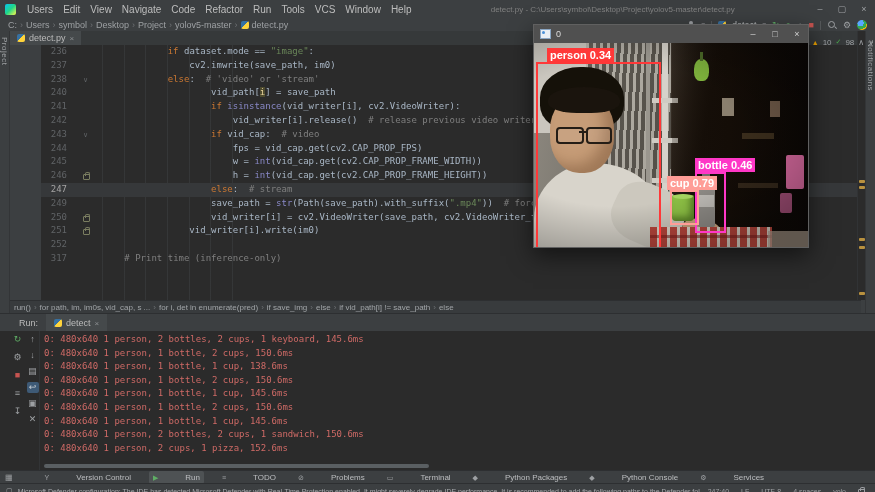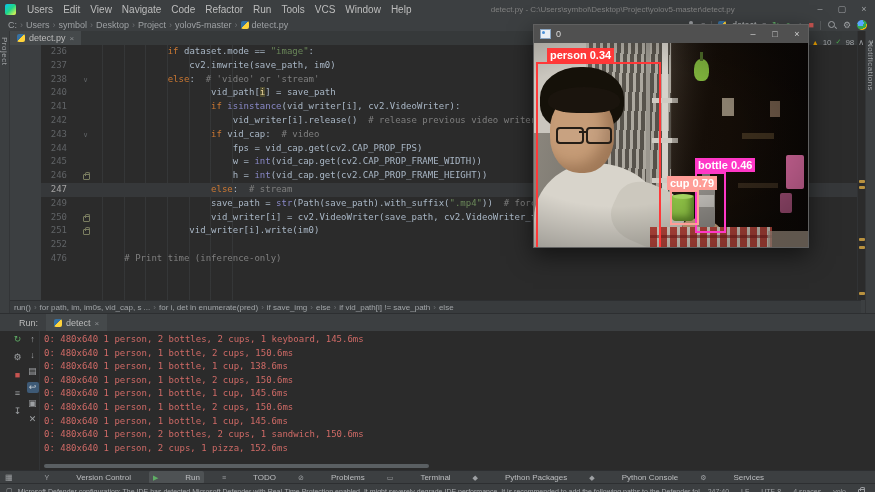--- a/index.html
+++ b/index.html
@@ -275,21 +275,21 @@
       <div class="line">
         <span class="num">251</span>
         <span class="gicon lock"></span>
         <span class="code"><span class="tk-pl">                    vid_writer[i].write(im0)</span></span>
       </div>
       <div class="line">
         <span class="num">252</span>
         <span class="code"></span>
       </div>
       <div class="line">
-        <span class="num">476</span>
+        <span class="num">317</span>
         <span class="code"><span class="tk-pl">        </span><span class="tk-cm"># Print time (inference-only)</span></span>
       </div>
     </div>
 </div>
 
 <div id="scrollcol" class="abs">
     <div class="scrollmark" style="top: 149px;"></div>
     <div class="scrollmark" style="top: 155px;"></div>
     <div class="scrollmark" style="top: 207px;"></div>
     <div class="scrollmark" style="top: 215px;"></div>

